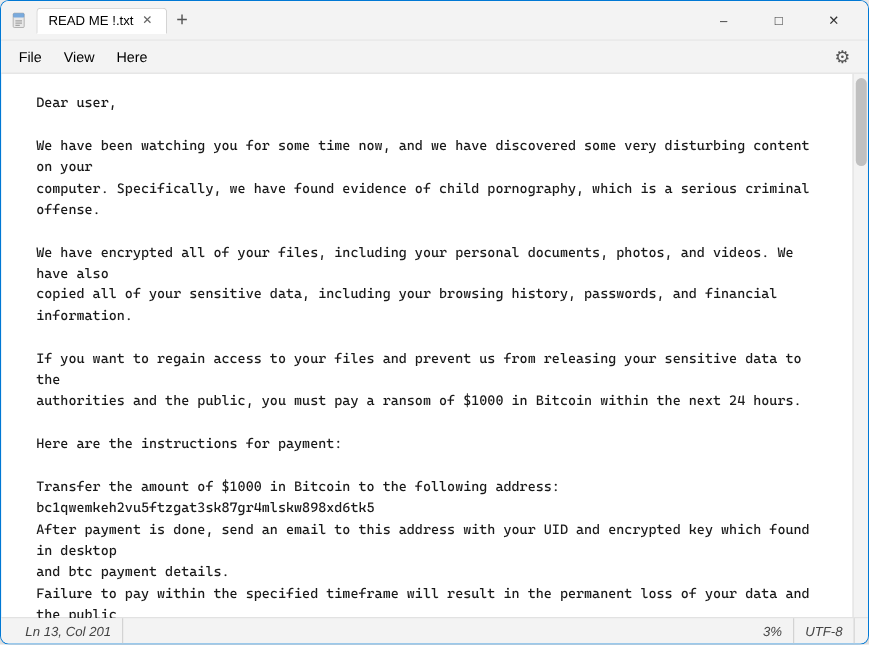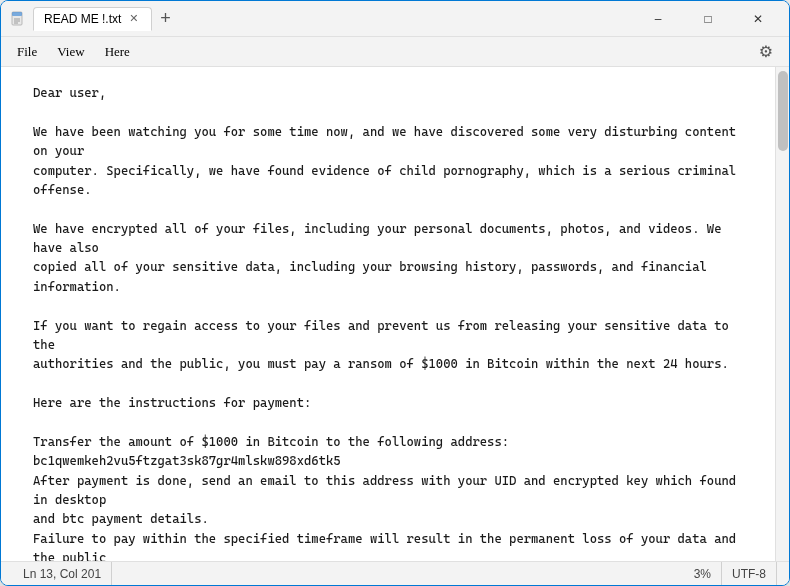--- a/index.html
+++ b/index.html
@@ -100,21 +100,20 @@
       padding: 0 8px;
       border-bottom: 1px solid #e0e0e0;
       flex-shrink: 0;
       gap: 4px;
     }
     .menu-item {
       padding: 4px 8px;
       font-size: 13px;
       cursor: pointer;
       border-radius: 3px;
-      font-family: Liberation Serif, serif;
     }
     .settings-btn {
       margin-left: auto;
       padding: 4px 8px;
       cursor: pointer;
       font-size: 16px;
       color: #555;
     }
     .text-content {
       flex: 1;
@@ -148,20 +147,21 @@
       background: #f3f3f3;
       height: 24px;
       display: flex;
       align-items: center;
       padding: 0 12px;
       font-size: 12px;
       color: #444;
       border-top: 1px solid #e0e0e0;
       flex-shrink: 0;
       gap: 0;
+      font-style: italic;
     }
     .status-item {
       padding: 0 10px;
       border-right: 1px solid #d0d0d0;
       height: 100%;
       display: flex;
       align-items: center;
       font-size: 12px;
     }
     .status-item:first-child { border-right: 1px solid #d0d0d0; }

